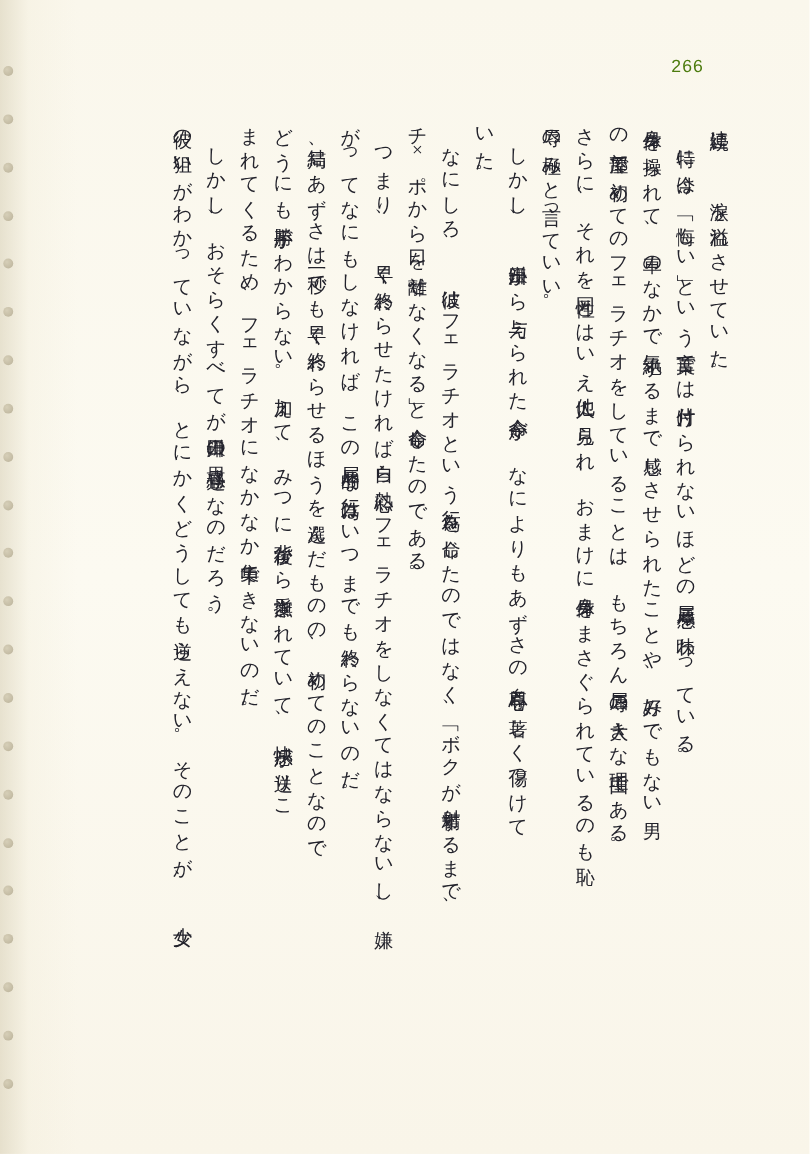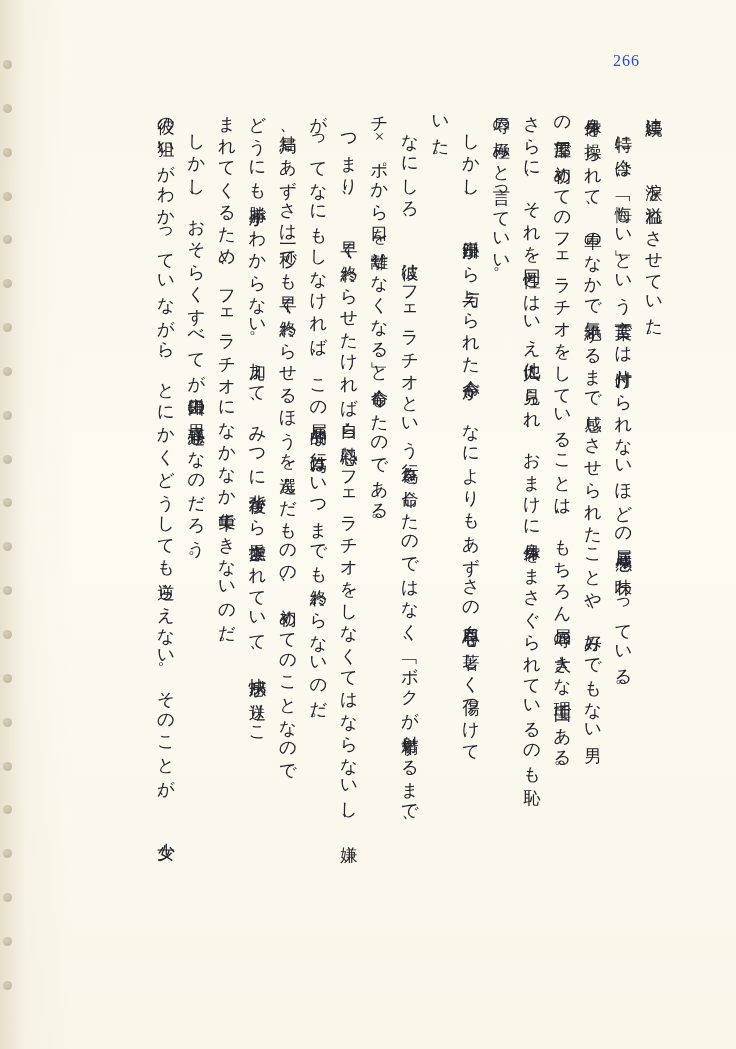--- a/index.html
+++ b/index.html
@@ -43,22 +43,22 @@
     border-radius: 50%;
     background: radial-gradient(circle at 35% 35%, #cfc7ae 0%, #b9b096 60%, #a49b80 100%);
     opacity: 0.75;
   }
   .page-number {
     position: absolute;
     top: 52px;
     right: 96px;
     font-size: 16px;
     letter-spacing: 1px;
-    color: #1d4ed8;
-    font-family: Liberation Serif, serif;
+    color: #4d7c0f;
+    font-family: Liberation Sans, sans-serif;
   }
   
   .text-block {
     position: absolute;
     top: 104px;
     right: 74px;
     height: 880px;
     width: 586px;
     display: flex;
     flex-direction: row-reverse;

